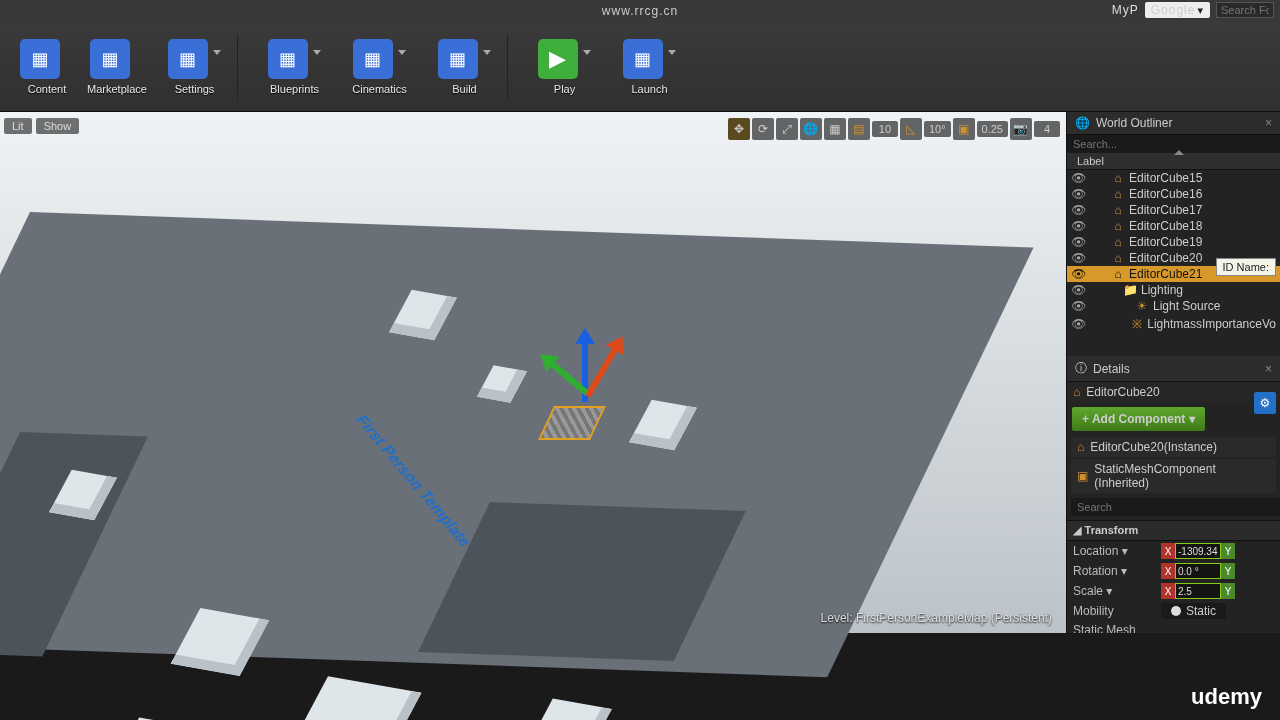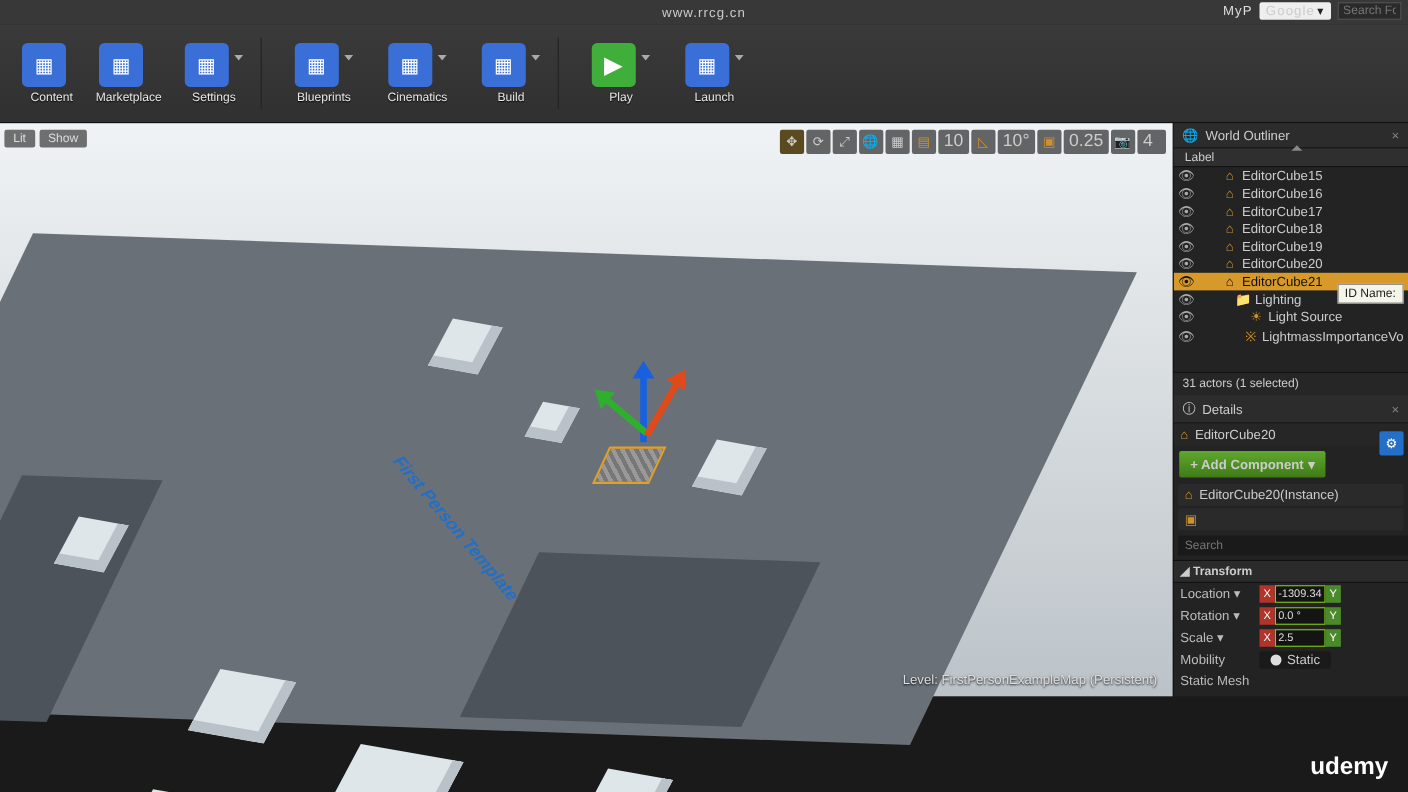--- a/index.html
+++ b/index.html
@@ -20,21 +20,21 @@
 .tb-btn.wide { width:75px; position:relative; }
 .tri-dd { width:0;height:0;border-left:4px solid transparent;border-right:4px solid transparent;border-top:5px solid #aaa; position:absolute; right:4px; top:22px; }
 
 
 .main { display:flex; height:521px; }
 .viewport { width:1066px; height:100%; position:relative; background:linear-gradient(180deg,#f0f3f5 0%,#bcc3c8 100%); }
 .vp-topbar { position:absolute; top:6px; left:4px; display:flex; gap:4px; }
 .vp-chip { background:rgba(40,40,40,.65); padding:2px 8px; border-radius:2px; color:#ddd; font-size:11px; }
 .vp-icons { position:absolute; top:6px; right:6px; display:flex; gap:2px; align-items:center; }
 .vp-ico { width:22px; height:22px; background:rgba(40,40,40,.7); border-radius:2px; display:flex; align-items:center; justify-content:center; font-size:12px; }
-.vp-num { background:rgba(40,40,40,.7); padding:2px 5px; border-radius:2px; font-size:16px; min-width:26px; }
+.vp-num { background:rgba(40,40,40,.7); padding:2px 5px; border-radius:2px; font-size:11px; min-width:26px; text-align:center; }
 .vp-status { position:absolute; bottom:8px; right:14px; font-size:12px; color:#ddd; text-shadow:0 1px 2px #000; }
 
 .floor { position:absolute; left:30px; top:70px; width:1000px; height:520px; }
 .wall { position:absolute; background:#5b6168; transform-origin:0 0; }
 .cube { position:absolute; width:46px; height:46px; background:#dfe6ea; transform:rotate(10deg) skew(-18deg); box-shadow:inset -10px -10px 0 #b9c2c8; }
 .gizmo { position:absolute; left:545px; top:230px; width:80px; height:110px; }
 .gz-z { position:absolute; left:37px; top:0; width:6px; height:60px; background:#1860e0; }
 .gz-z::after{content:"";position:absolute;left:-7px;top:-14px;border-left:10px solid transparent;border-right:10px solid transparent;border-bottom:16px solid #1860e0;}
 .gz-y { position:absolute; left:40px; top:52px; width:6px; height:48px; background:#2eb02e; transform:rotate(130deg); transform-origin:top; }
 .gz-y::after{content:"";position:absolute;left:-7px;bottom:-14px;border-left:10px solid transparent;border-right:10px solid transparent;border-top:16px solid #2eb02e;}
@@ -58,21 +58,21 @@
 .orow.sel span { color:#111; }
 .orow.dim { color:#888; }
 .ostatus { padding:4px 8px; font-size:11px; background:#262626; border-top:1px solid #111; }
 
 .details { flex:1; overflow:hidden; display:flex; flex-direction:column; }
 .dname { background:#262626; padding:3px 6px; display:flex; align-items:center; gap:6px; }
 .addcomp { background:linear-gradient(#5fa82e,#3f7a18); padding:5px 10px; color:#fff; font-weight:600; border-radius:2px; margin:5px; display:flex; align-items:center; gap:4px; cursor:pointer;justify-content:space-between;}
 .comp-row { padding:3px 6px; display:flex; align-items:center; gap:6px; background:#2a2a2a; margin:1px 4px; border-radius:2px; font-size:11px;}
 .detsearch { margin:4px; }
 .section { background:#2b2b2b; padding:3px 6px; font-size:11px; font-weight:600; border-top:1px solid #111; border-bottom:1px solid #111;}
-.prow { display:flex; align-items:center; padding:2px 6px; gap:2px; font-size:11px;}
+.prow { display:flex; align-items:center; padding:2px 6px; gap:18px; font-size:11px;}
 .prow .pl { width:70px; color:#bbb; }
 .axis { display:flex; gap:0; }
 .ax { display:flex; align-items:center; }
 .ax .t { width:14px; height:16px; display:flex; align-items:center; justify-content:center; color:#fff; font-size:10px;}
 .ax .t.x{background:#b0342a;} .ax .t.y{background:#4a8a2a;}
 .ax input { width:46px; height:16px; background:#141414; border:1px solid #84cc16; color:#ddd; font-size:10px; padding:0 2px;}
 .mobility { display:flex; align-items:flex-end; gap:8px; }
 .mob-opt { background:#1a1a1a; padding:1px 10px; border-radius:2px; display:flex; align-items:center; gap:5px;}
 .radio { width:10px;height:10px;border-radius:50%;background:#ddd; }
 .gearbox { position:absolute; right:4px; top:392px; width:22px;height:22px; background:#2470c8; border-radius:2px; display:flex;align-items:center;justify-content:center; }
@@ -195,20 +195,21 @@
     </div>
     <div class="vp-status">Level:  FirstPersonExampleMap (Persistent)</div>
   </div>
 
   <div class="rcol">
     <div class="panel-tab">
       <span>🌐</span>
       <span>World Outliner</span>
       <span class="x">×</span>
     </div>
+    <input class="search" placeholder="Search..." style="">
     <div class="olabel">Label</div>
     <div class="outliner">
         <div class="orow">
           <span class="eye">👁</span>
           <span style="width:18px;"></span>
           <span class="ico">⌂</span>
           <span>EditorCube15</span>
         </div>
         <div class="orow">
           <span class="eye">👁</span>
@@ -258,21 +259,20 @@
           <span class="ico">☀</span>
           <span>Light Source</span>
         </div>
         <div class="orow dim">
           <span class="eye">👁</span>
           <span style="width:42px;"></span>
           <span class="ico">※</span>
           <span>LightmassImportanceVo</span>
         </div>
       </div>
-    <div class="ostatus">31 actors (1 selected)</div>
 
     <div class="panel-tab">
       <span>ⓘ</span>
       <span>Details</span>
       <span class="x">×</span>
     </div>
     <div class="dname">
       <span style="color:#d09030;">⌂</span>
       <span>EditorCube20</span>
     </div>
@@ -286,20 +286,21 @@
         <span style="color:#fff;">⚙</span>
       </div>
 
     <div class="details">
         <div class="comp-row">
           <span style="color:#d09030;">⌂</span>
           <span>EditorCube20(Instance)</span>
         </div>
         <div class="comp-row">
           <span style="color:#d09030;">▣</span>
+          <span>StaticMeshComponent (Inherited)</span>
         </div>
         <input class="search detsearch" placeholder="Search" style="">
         <div class="section">◢ Transform</div>
         <div class="prow">
           <span class="pl">Location ▾</span>
           <span class="axis">
             <span class="ax">
               <span class="t x">X</span>
               <input value="-1309.34" style="">
             </span>

